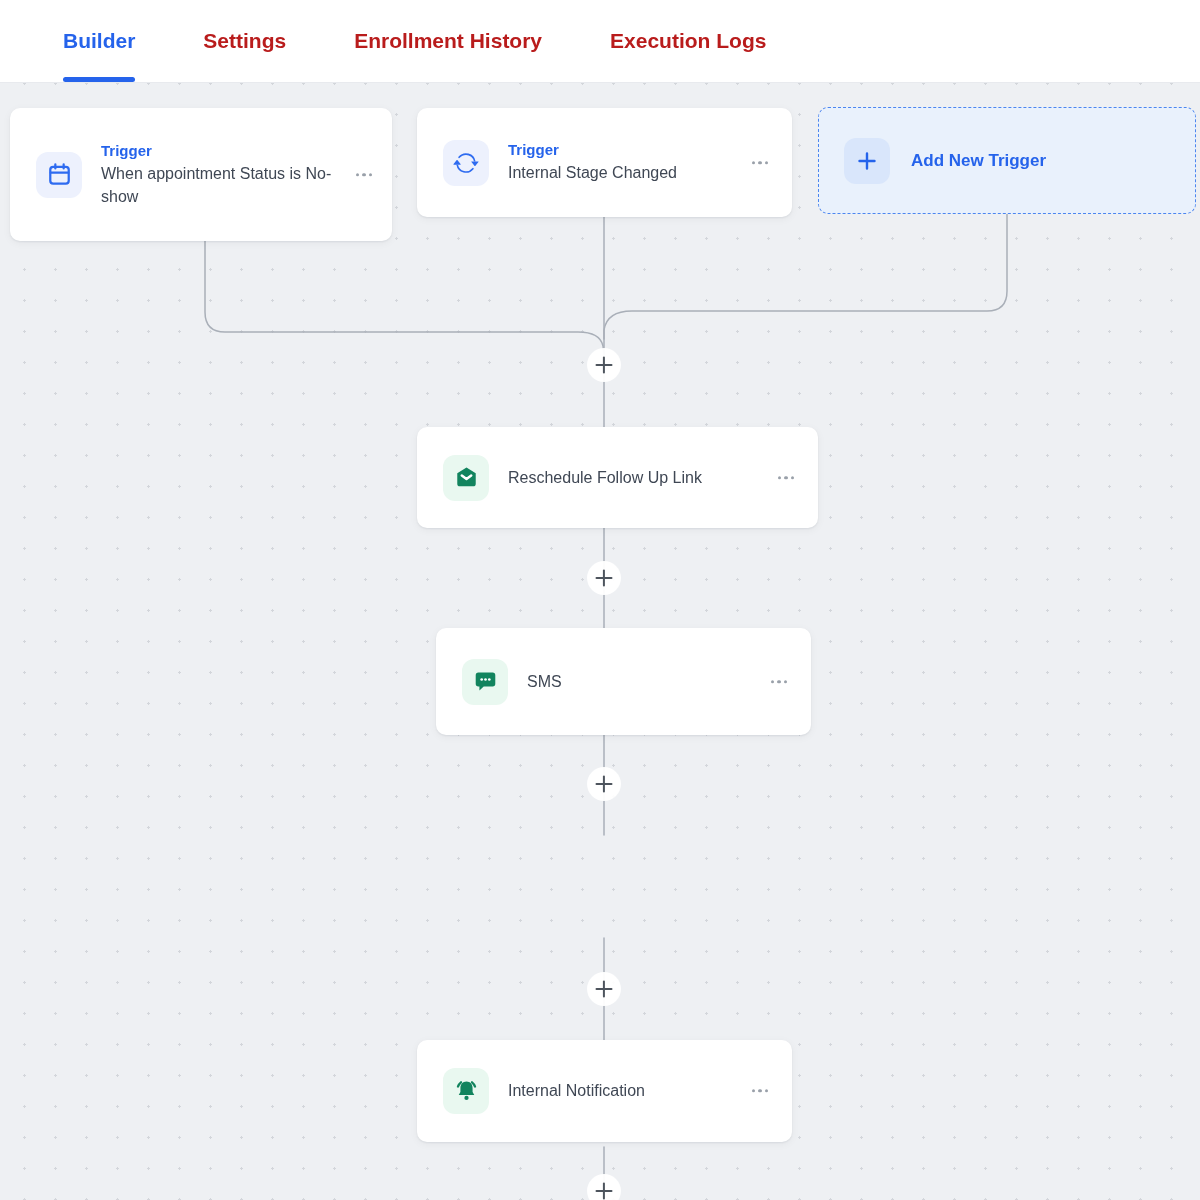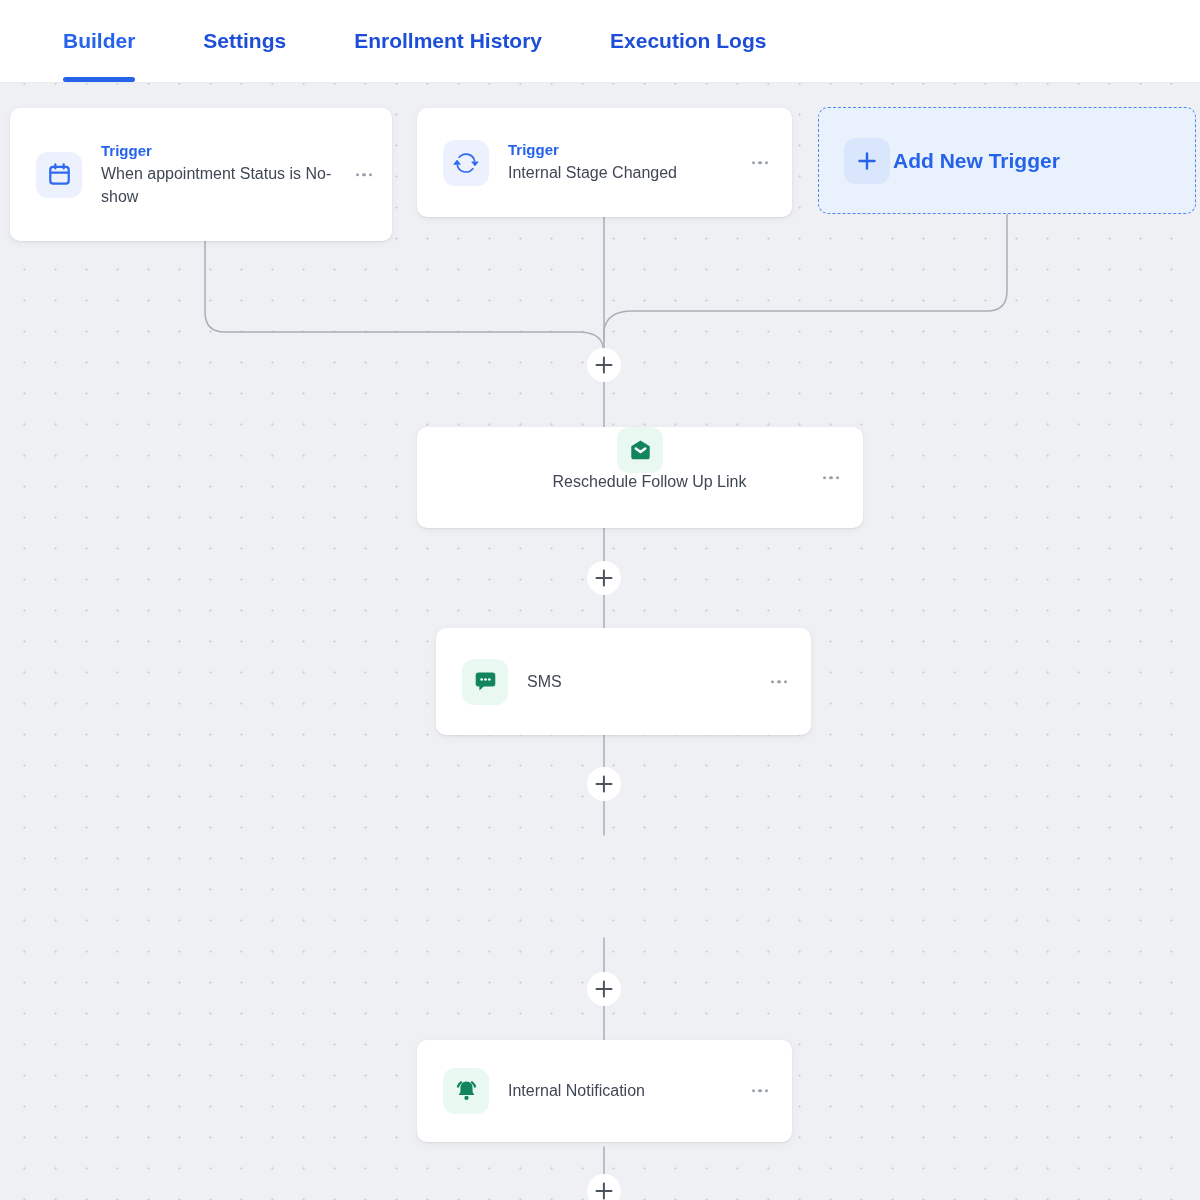--- a/index.html
+++ b/index.html
@@ -12,21 +12,21 @@
     width: 1200px; height: 83px;
     background: #ffffff;
     border-bottom: 1px solid #e8eaee;
     display: flex; align-items: stretch;
     padding-left: 63px;
   }
   .tab {
     position: relative;
     display: flex; align-items: center;
     margin-right: 68px;
-    font-size: 21px; font-weight: 700; color: #1d4ed8;
+    font-size: 21px; font-weight: 700; color: #b91c1c;
     cursor: pointer; white-space: nowrap;
   }
   .tab.active { color: #2563eb; }
   .tab.active::after {
     content: "";
     position: absolute; left: 0; right: 0; bottom: 0;
     height: 5px; border-radius: 4px;
     background: #2563eb;
   }
 
@@ -69,38 +69,38 @@
     position: absolute; right: 20px; top: 50%; transform: translateY(-50%);
     display: flex; gap: 3px; padding: 4px; cursor: pointer;
   }
   .dots i { width: 3.4px; height: 3.4px; border-radius: 50%; background: #99a0a9; }
   .card.trigger-1 .dots { right: 16px; }
 
   
   .trigger-1 { left: 10px;  top: 25px;  width: 382px; height: 133px; }
   .trigger-1 .card-text { max-width: 250px; }
   .trigger-2 { left: 417px; top: 25px;  width: 375px; height: 109px; }
-  .action-1  { left: 417px; top: 344px; width: 446px; height: 101px; flex-direction: column; }
+  .action-1  { left: 417px; top: 344px; width: 401px; height: 101px; }
   .action-2  { left: 417px; top: 545px; width: 375px; height: 107px; margin-left: 19px; }
   .action-3  { left: 417px; top: 752px; width: 375px; height: 103px; }
   .action-4  { left: 417px; top: 957px; width: 375px; height: 102px; }
 
   
   .add-trigger {
     position: absolute; z-index: 2;
     left: 818px; top: 24px; width: 378px; height: 107px;
     background: #e9f1fc;
     border: 1.6px dashed #4c86f0;
     border-radius: 10px;
     display: flex; align-items: center;
     padding: 0 25px;
     cursor: pointer;
   }
   .add-trigger .icon-box { background: #d9e6fb; }
-  .add-trigger-label { margin-left: 3px; font-size: 21px; font-weight: 700; color: #2563eb; }
+  .add-trigger-label { margin-left: 21px; font-size: 17px; font-weight: 700; color: #2563eb; }
 
   
   .plus-node {
     position: absolute; z-index: 3;
     width: 34px; height: 34px;
     margin: -17px 0 0 -17px;
     border: none; border-radius: 50%;
     background: rgba(255,255,255,.95);
     cursor: pointer;
   }

